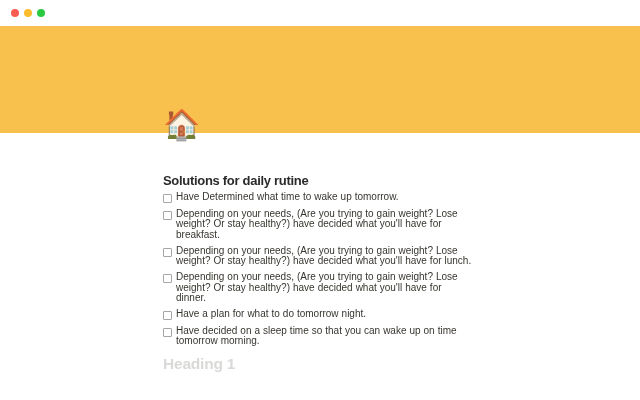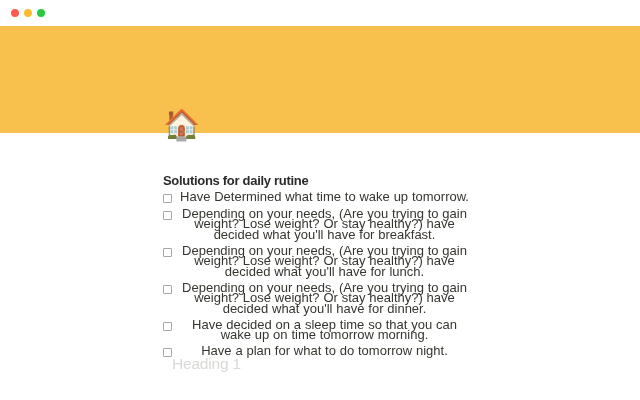--- a/index.html
+++ b/index.html
@@ -98,33 +98,32 @@
     height: 7px;
     margin-top: 2px;
     margin-right: 4px;
     border: 1px solid #a6a6a6;
     border-radius: 1px;
     background: #ffffff;
     box-sizing: content-box;
   }
   .todo-label {
     flex: 1 1 auto;
-    font-size: 13px;
+    font-size: 10px;
     line-height: 10.5px;
     color: #37352f;
     word-spacing: 0.2px;
-    text-align: center;
   }
 
   #heading-placeholder {
     position: absolute;
-    left: 172px;
+    left: 163px;
     top: 222px;
     font-size: 15.5px;
-    font-weight: normal;
+    font-weight: bold;
     color: #d9d9d7;
     letter-spacing: -0.2px;
     white-space: nowrap;
   }
 </style>
 </head>
 <body>
 
 <div id="window-chrome">
   <div id="traffic-lights">
@@ -154,23 +153,23 @@
       <div class="todo-item">
         <span class="todo-checkbox"></span>
         <span class="todo-label">Depending on your needs, (Are you trying to gain weight? Lose weight? Or stay healthy?) have decided what you'll have for lunch.</span>
       </div>
       <div class="todo-item">
         <span class="todo-checkbox"></span>
         <span class="todo-label">Depending on your needs, (Are you trying to gain weight? Lose weight? Or stay healthy?) have decided what you'll have for dinner.</span>
       </div>
       <div class="todo-item">
         <span class="todo-checkbox"></span>
-        <span class="todo-label">Have decided on a sleep time so that you can wake up on time tomorrow morning.</span>
+        <span class="todo-label">Have a plan for what to do tomorrow night.</span>
       </div>
       <div class="todo-item">
         <span class="todo-checkbox"></span>
-        <span class="todo-label">Have a plan for what to do tomorrow night.</span>
+        <span class="todo-label">Have decided on a sleep time so that you can wake up on time tomorrow morning.</span>
       </div>
     </div>
 
   <div id="heading-placeholder">Heading 1</div>
 
 </div>
 
 </body></html>

